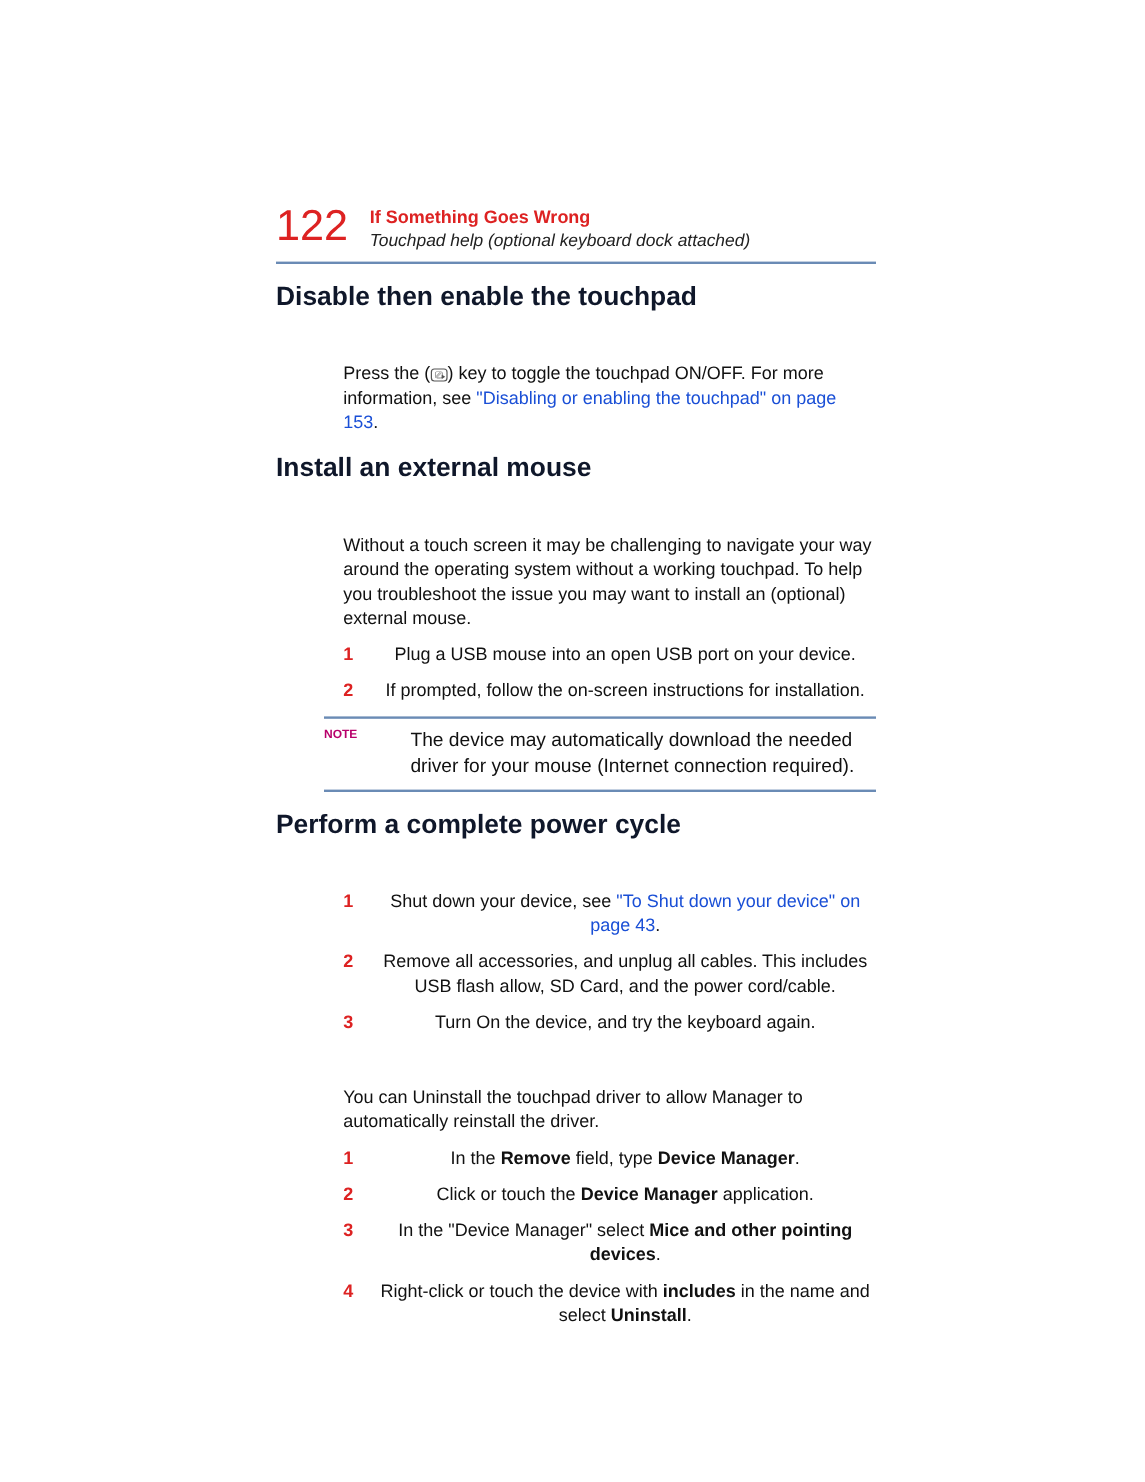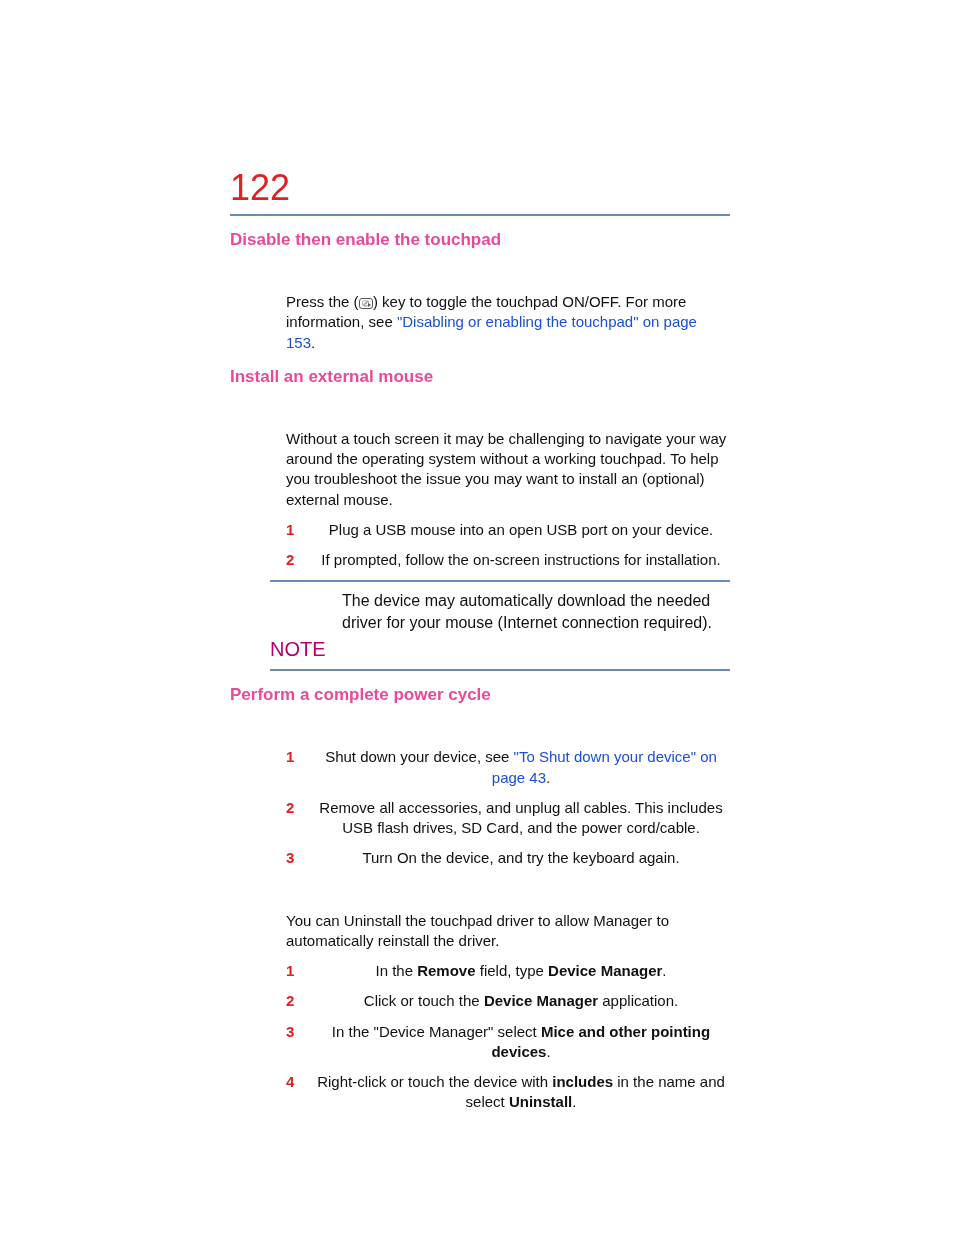--- a/index.html
+++ b/index.html
@@ -47,23 +47,23 @@
     font-style: italic;
     color: #222;
     line-height: 1.3;
   }
   .header-rule {
     border: none;
     border-top: 2px solid #6a8bb5;
     margin: 6px 0 14px 0;
   }
   .sec-heading {
-    font-size: 17px;
-    font-weight: bold;
-    color: #ec4899;
+    font-size: 22px;
+    font-weight: bold;
+    color: #0f172a;
     margin: 14px 0 6px 0;
   }
   .body-block {
     margin-left: 56px;
     margin-top: 42px;
   }
   .body-text {
     font-size: 15px;
     color: #111;
     line-height: 1.35;
@@ -100,26 +100,25 @@
   }
   .note-rule {
     border: none;
     border-top: 2px solid #6a8bb5;
     margin: 0 0 8px 0;
   }
   .note-row {
     display: flex;
   }
   .note-label {
-    font-size: 20px;
-    font-weight: normal;
+    font-size: 10px;
+    font-weight: bold;
     color: #b8006b;
     width: 72px;
     flex-shrink: 0;
-    margin-top: 48px;
   }
   .note-text {
     font-size: 16px;
     color: #111;
     line-height: 1.35;
     flex: 1;
   }
   .note-rule-bottom {
     border: none;
     border-top: 2px solid #6a8bb5;
@@ -148,20 +147,24 @@
   }
   b { font-weight: bold; }
 </style>
 </head>
 <body>
 
 <div class="page">
 
   <div class="header-row">
     <div class="page-number">122</div>
+    <div class="header-text">
+      <div class="chapter-title">If Something Goes Wrong</div>
+      <div class="section-subtitle">Touchpad help (optional keyboard dock attached)</div>
+    </div>
   </div>
   <hr class="header-rule">
 
   <div class="sec-heading">Disable then enable the touchpad</div>
   <div class="body-block">
     <p class="body-text">
       <span>Press the (</span><span class="key-icon">⎚</span><span>) key to toggle the touchpad ON/OFF. For more information, see </span><a class="xref" href="#">"Disabling or enabling the touchpad" on page 153</a><span>.</span>
     </p>
   </div>
 
@@ -193,21 +196,21 @@
   <div class="body-block">
     <ul class="ol">
       <li>
         <span class="num">1</span>
         <span class="txt">
           <span>Shut down your device, see </span><a class="xref" href="#">"To Shut down your device" on page 43</a><span>.</span>
         </span>
       </li>
       <li>
         <span class="num">2</span>
-        <span class="txt">Remove all accessories, and unplug all cables. This includes USB flash drives, SD Card, and the power cord/cable.</span>
+        <span class="txt">Remove all accessories, and unplug all cables. This includes USB flash allow, SD Card, and the power cord/cable.</span>
       </li>
       <li>
         <span class="num">3</span>
         <span class="txt">Turn On the device, and try the keyboard again.</span>
       </li>
     </ul>
   </div>
 
   <div class="body-block">
     <p class="body-text">You can Uninstall the touchpad driver to allow Manager to automatically reinstall the driver.</p>

